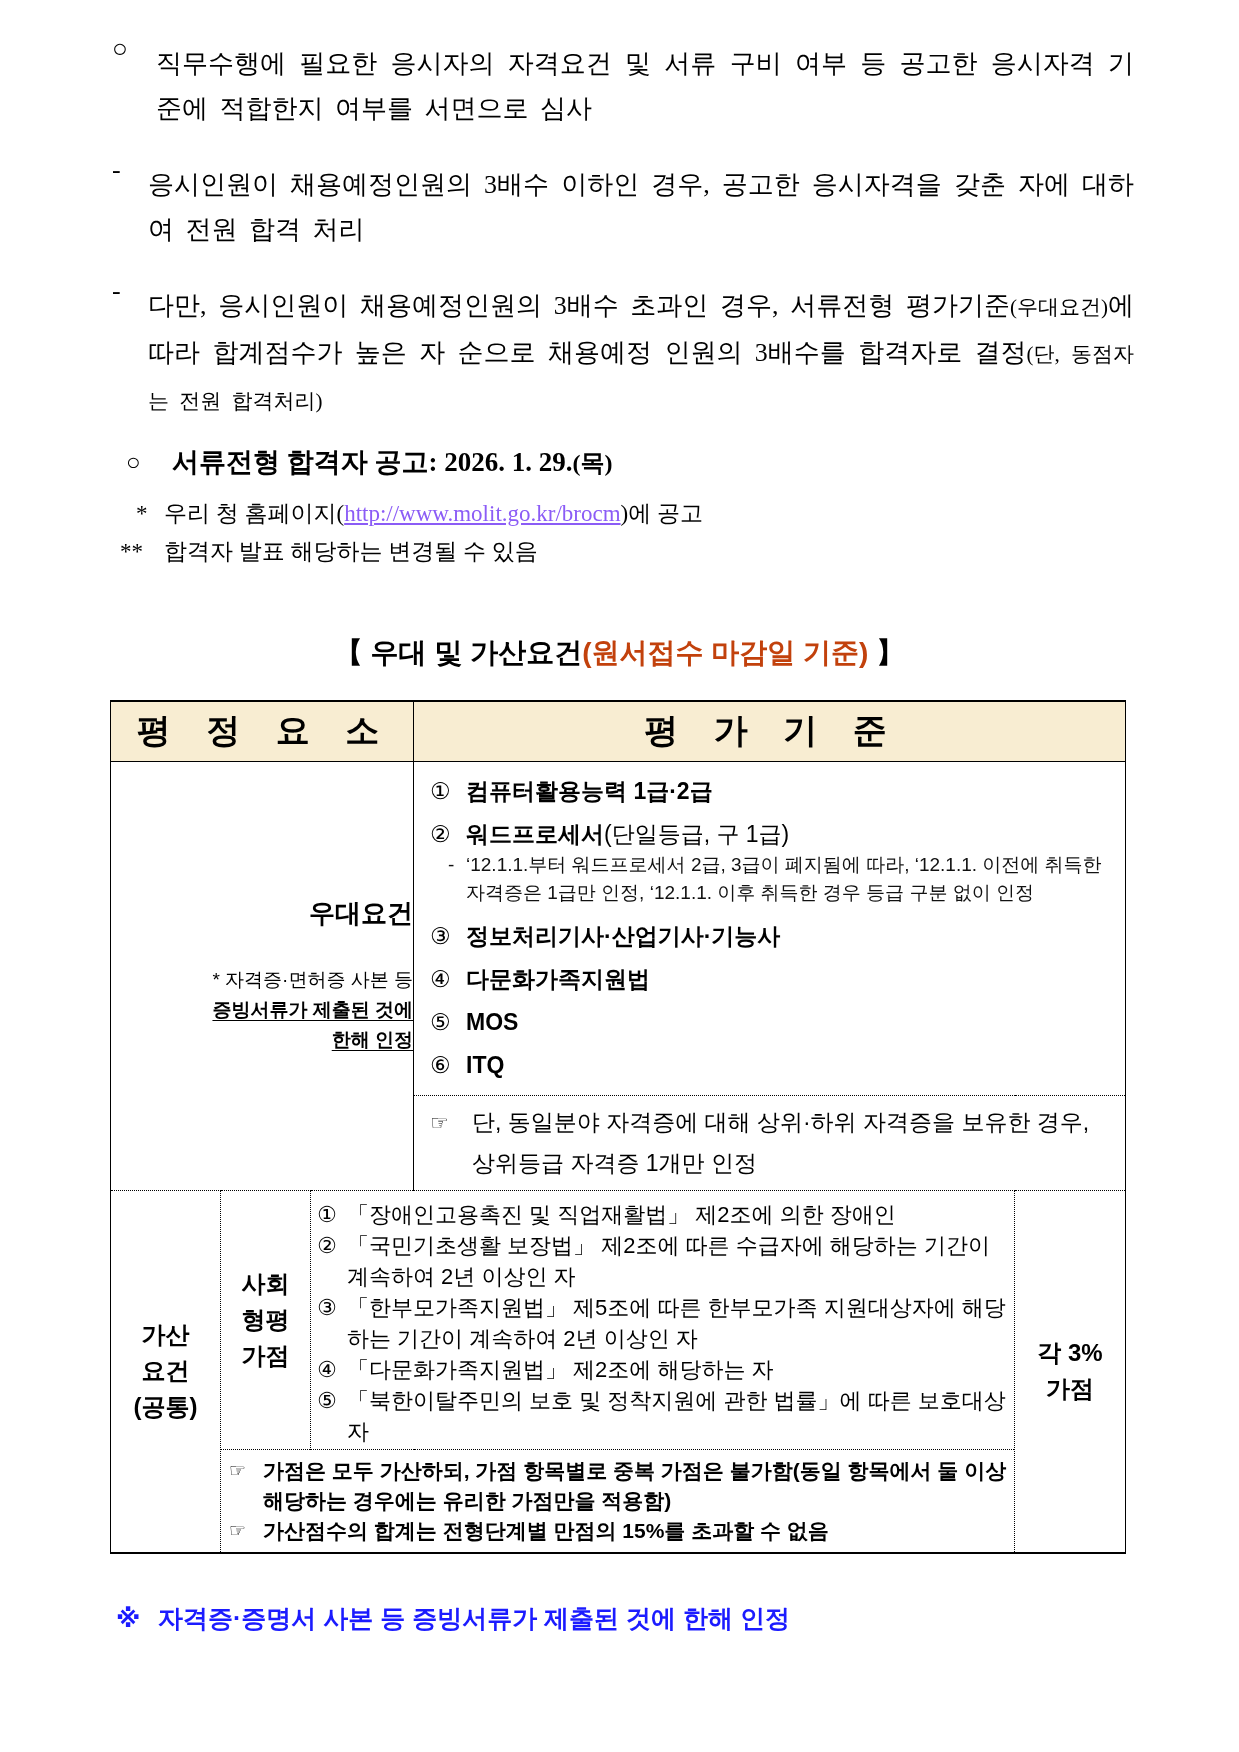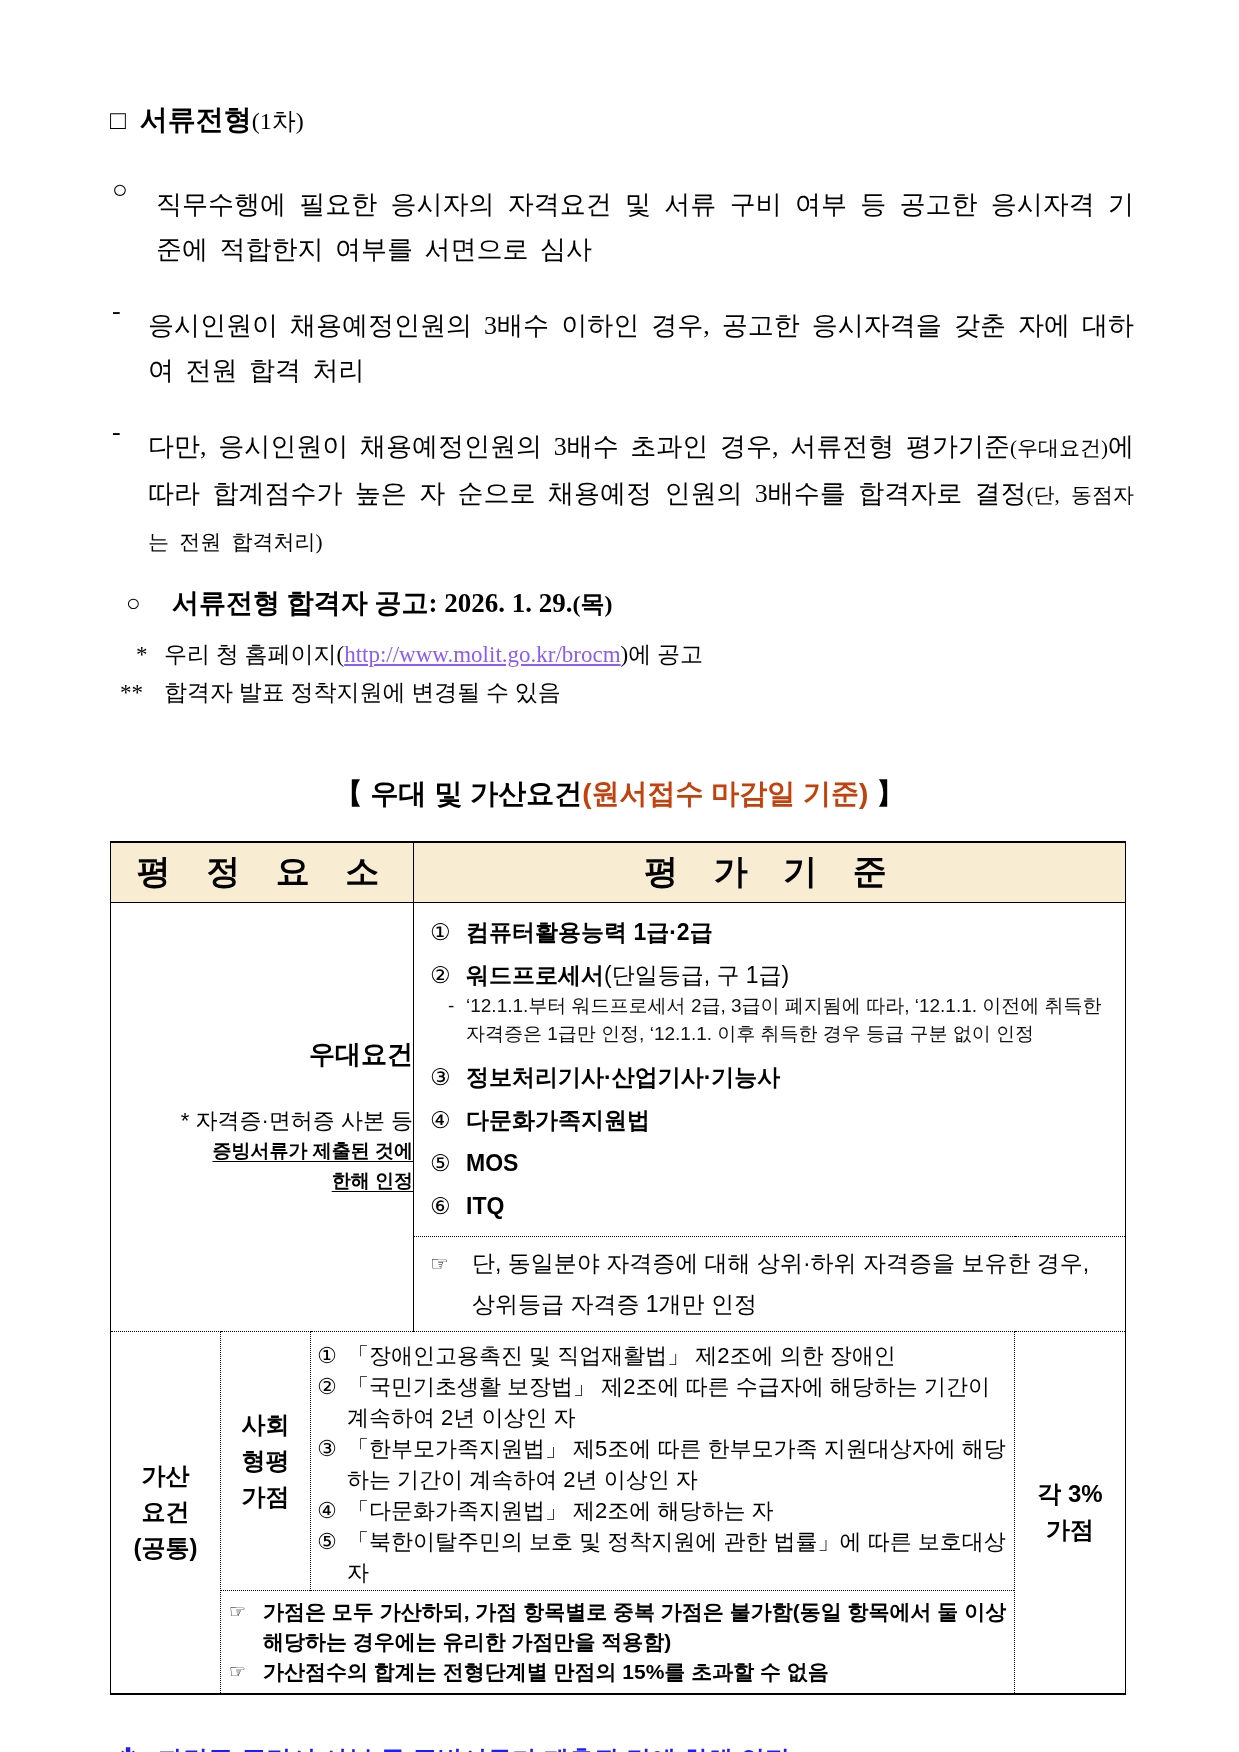--- a/index.html
+++ b/index.html
@@ -61,21 +61,21 @@
   td.hdr {
     height:60px; background:#F8EDD2;
     text-align:center; font-weight:bold; font-size:34px;
     letter-spacing:8px; word-spacing:10px;
     border-bottom:1.5px solid #000;
   }
   td.hdr.right { border-left:1.5px solid #000; }
 
   td.pref-name { text-align:right; }
   .pref-name-title { font-size:26px; font-weight:bold; margin-bottom:34px; }
-  .pref-sub1 { font-size:22px; line-height:30px; }
+  .pref-sub1 { font-size:19px; line-height:30px; }
   .pref-sub-u { font-size:19px; font-weight:bold; line-height:30px;
                 text-decoration:underline; text-underline-offset:4px; }
 
   td.pref-list { border-left:1.5px solid #000; vertical-align:top; padding:14px 10px 2px 16px; }
   .cert-item { display:flex; font-size:23px; line-height:30px; margin-bottom:13px; }
   .cert-item .num { flex:0 0 36px; font-weight:normal; }
   .cert-item .b { font-weight:bold; }
   .cert-item .r { font-weight:normal; }
   .word-note { display:flex; font-size:19px; line-height:28px; margin:-4px 4px 14px 18px; color:#111; }
   .word-note .dash { flex:0 0 18px; }
@@ -105,23 +105,20 @@
   .final-note { display:flex; margin:46px 0 0 116px;
     font-family:"Liberation Sans","DejaVu Sans",sans-serif;
     font-size:25px; font-weight:bold; color:#1B1BFF; line-height:36px; }
   .final-note .marker { flex:0 0 42px; }
 </style>
 </head>
 <body>
 
 <div class="page">
 
-  <div class="sec-heading">
-    <span class="box">□</span><span>서류전형</span><span class="paren">(1차)</span>
-  </div>
 
   <div class="para p1">
     <span class="marker">○</span>
     <span class="ptext">직무수행에 필요한 응시자의 자격요건 및 서류 구비 여부 등 공고한 응시자격 기준에 적합한지 여부를 서면으로 심사</span>
   </div>
 
   <div class="para p2">
     <span class="marker">-</span>
     <span class="ptext">응시인원이 채용예정인원의 3배수 이하인 경우, 공고한 응시자격을 갖춘 자에 대하여 전원 합격 처리</span>
   </div>
@@ -136,21 +133,21 @@
     <span><span>서류전형 합격자 공고: 2026. 1. 29.</span><span class="paren">(목)</span></span>
   </div>
 
   <div class="fnote">
     <span class="marker">*</span>
     <span><span>우리 청 홈페이지(</span><a href="#">http://www.molit.go.kr/brocm</a><span>)에 공고</span></span>
   </div>
 
   <div class="fnote fnote2">
     <span class="marker">**</span>
-    <span>합격자 발표 정착지원에 변경될 수 있음</span>
+    <span>합격자 발표 해당하는 변경될 수 있음</span>
   </div>
 
   <div class="tbl-title">
     <span>【 </span><span>우대 및 가산요건</span><span class="blue">(원서접수 마감일 기준)</span><span> 】</span>
   </div>
 
   <table class="main">
     <colgroup>
       <col style="width:110px">
         <col style="width:90px">

